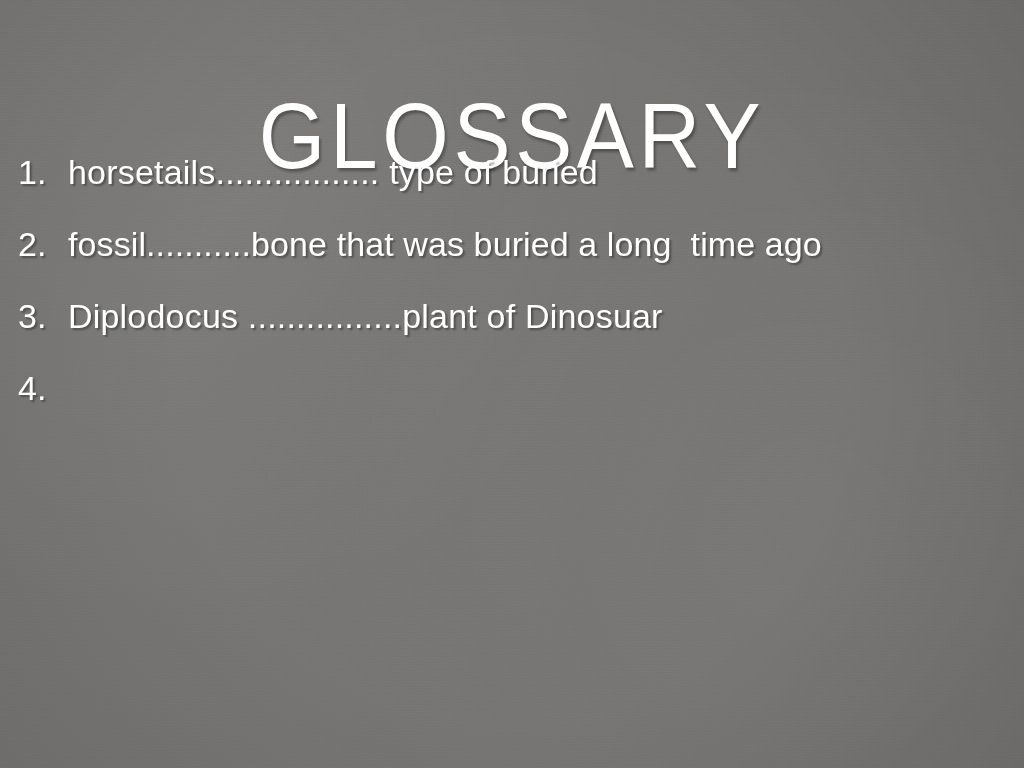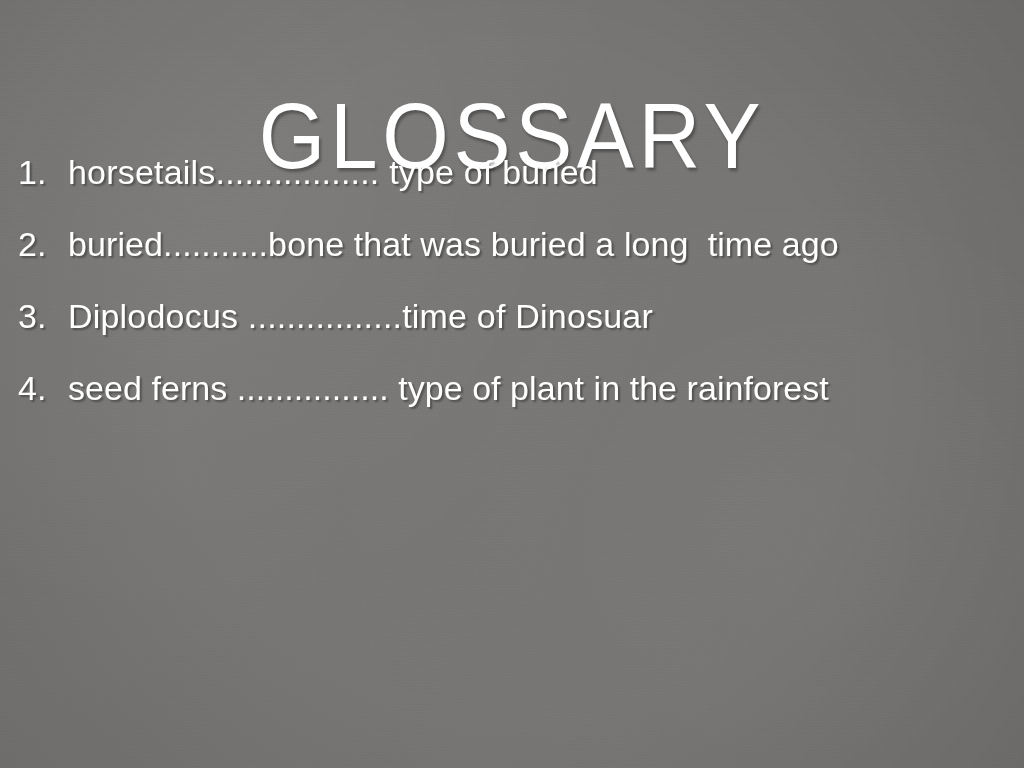--- a/index.html
+++ b/index.html
@@ -118,29 +118,28 @@
 
     <ol class="glossary-list">
 
       <li class="glossary-item i1">
         <span class="item-number">1.</span>
         <span class="item-text">horsetails................. type of buried</span>
       </li>
 
       <li class="glossary-item i2">
         <span class="item-number">2.</span>
-        <span class="item-text">buried...........bone that was buried a long  time ago</span>
+        <span class="item-text">fossil...........bone that was buried a long  time ago</span>
       </li>
 
       <li class="glossary-item i3">
         <span class="item-number">3.</span>
-        <span class="item-text">Diplodocus ................time of Dinosuar</span>
+        <span class="item-text">Diplodocus ................plant of Dinosuar</span>
       </li>
 
       <li class="glossary-item i4">
         <span class="item-number">4.</span>
-        <span class="item-text">seed ferns ................ type of plant in the rainforest</span>
       </li>
 
     </ol>
 
   </div>
 </div>
 
 </body></html>

